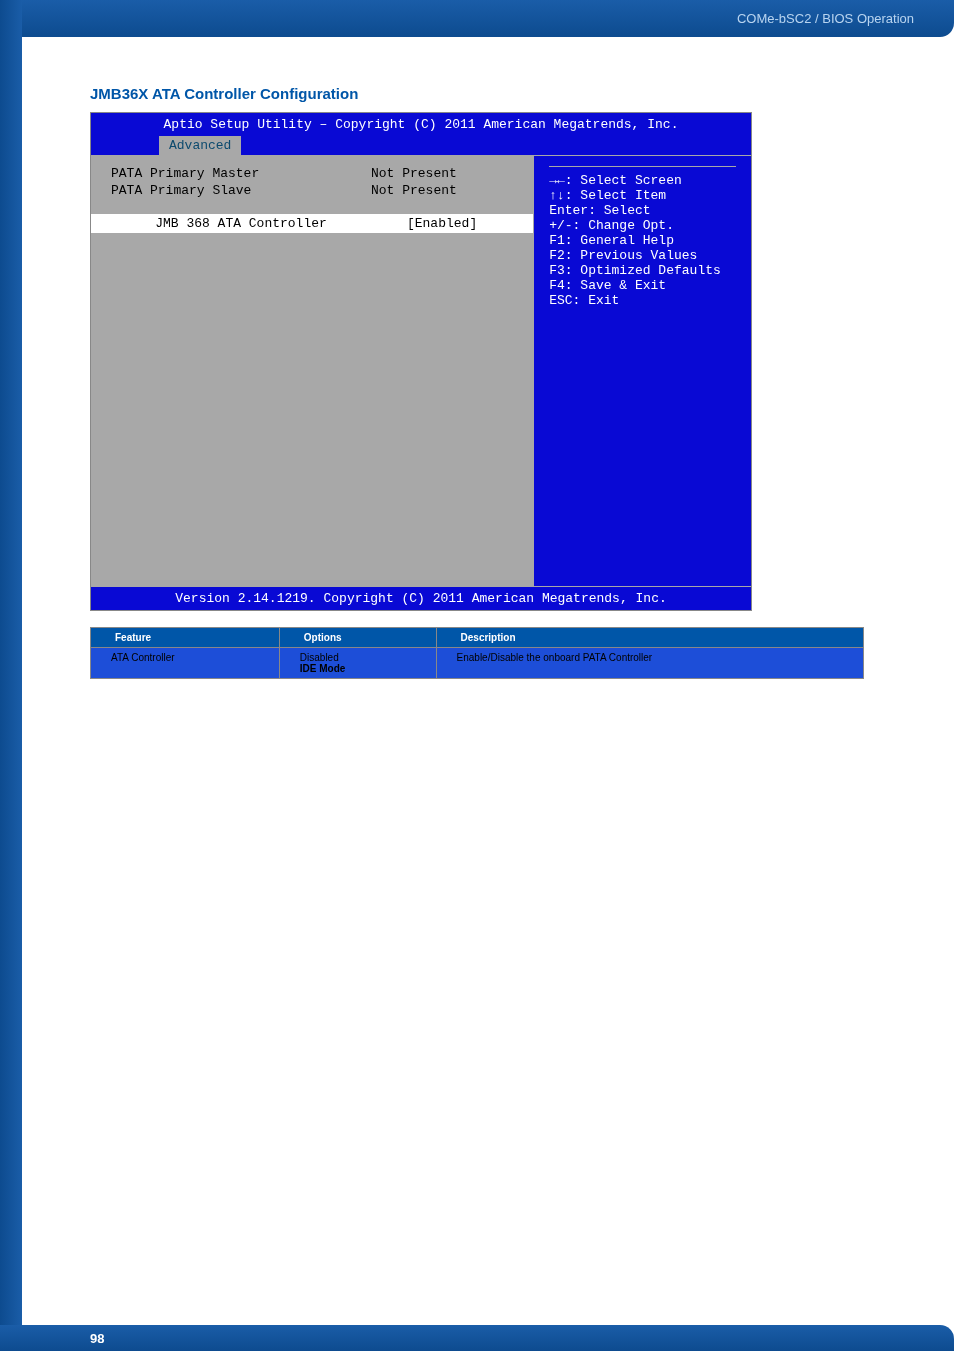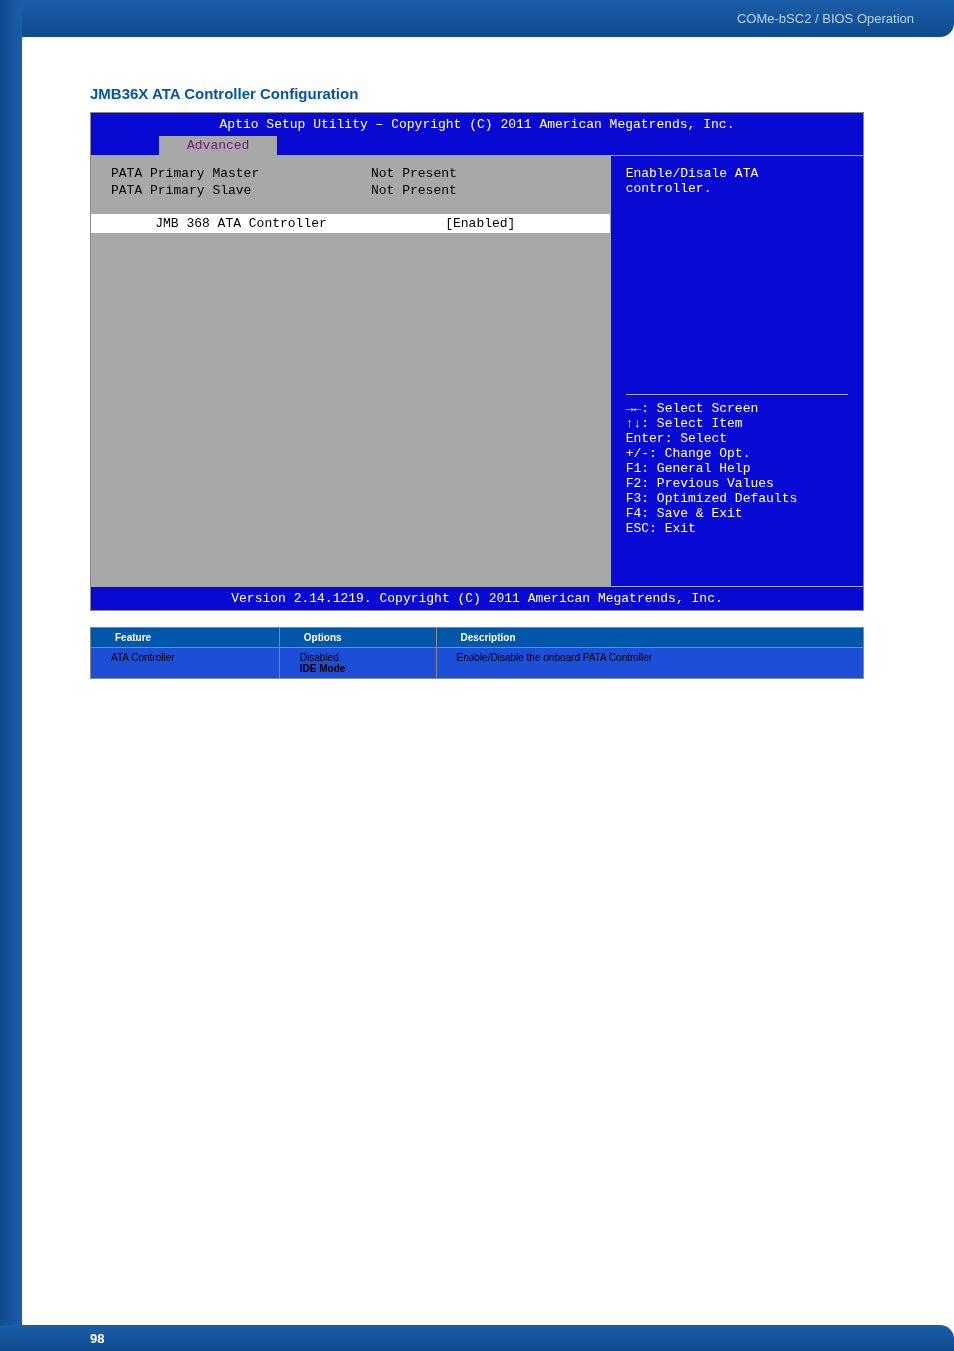--- a/index.html
+++ b/index.html
@@ -39,40 +39,40 @@
     }
     .section-title {
       color: #0056a8;
       font-weight: bold;
       font-size: 15px;
       margin-bottom: 10px;
     }
     .bios-screen {
       background: #0909d4;
       border: 1px solid #888;
-      width: 774px;
+      width: 662px;
       font-family: 'Courier New', monospace;
       font-size: 13px;
       color: #a0f0f0;
     }
     .bios-header {
       background: #0909d4;
       text-align: center;
       padding: 4px 0;
       color: #ffffff;
     }
     .bios-tab-row {
       background: #0909d4;
       padding: 0 0 0 68px;
     }
     .bios-tab {
       display: inline-block;
       background: #a8a8a8;
-      color: #701a75;
-      padding: 2px 28px;
+      color: #0c4a6e;
+      padding: 2px 10px;
     }
     .bios-divider {
       border-top: 1px solid #a8a8a8;
     }
     .bios-body {
       display: flex;
       background: #0909d4;
       border-radius: 12px;
     }
     .bios-left {
@@ -186,21 +186,20 @@
         <div class="bios-row">
           <span class="bios-label">PATA Primary Slave</span>
           <span class="bios-value">Not Present</span>
         </div>
         <div class="bios-row bios-row-selected">
           <span class="bios-label">JMB 368 ATA Controller</span>
           <span class="bios-value">[Enabled]</span>
         </div>
       </div>
       <div class="bios-right">
-        <div>Enable/Disale ATA controller.</div>
         <div>
           <div class="bios-help-hr"></div>
           <div class="bios-help-line">→←: Select Screen</div>
           <div class="bios-help-line">↑↓: Select Item</div>
           <div class="bios-help-line">Enter: Select</div>
           <div class="bios-help-line">+/-: Change Opt.</div>
           <div class="bios-help-line">F1: General Help</div>
           <div class="bios-help-line">F2: Previous Values</div>
           <div class="bios-help-line">F3: Optimized Defaults</div>
           <div class="bios-help-line">F4: Save &amp; Exit</div>

